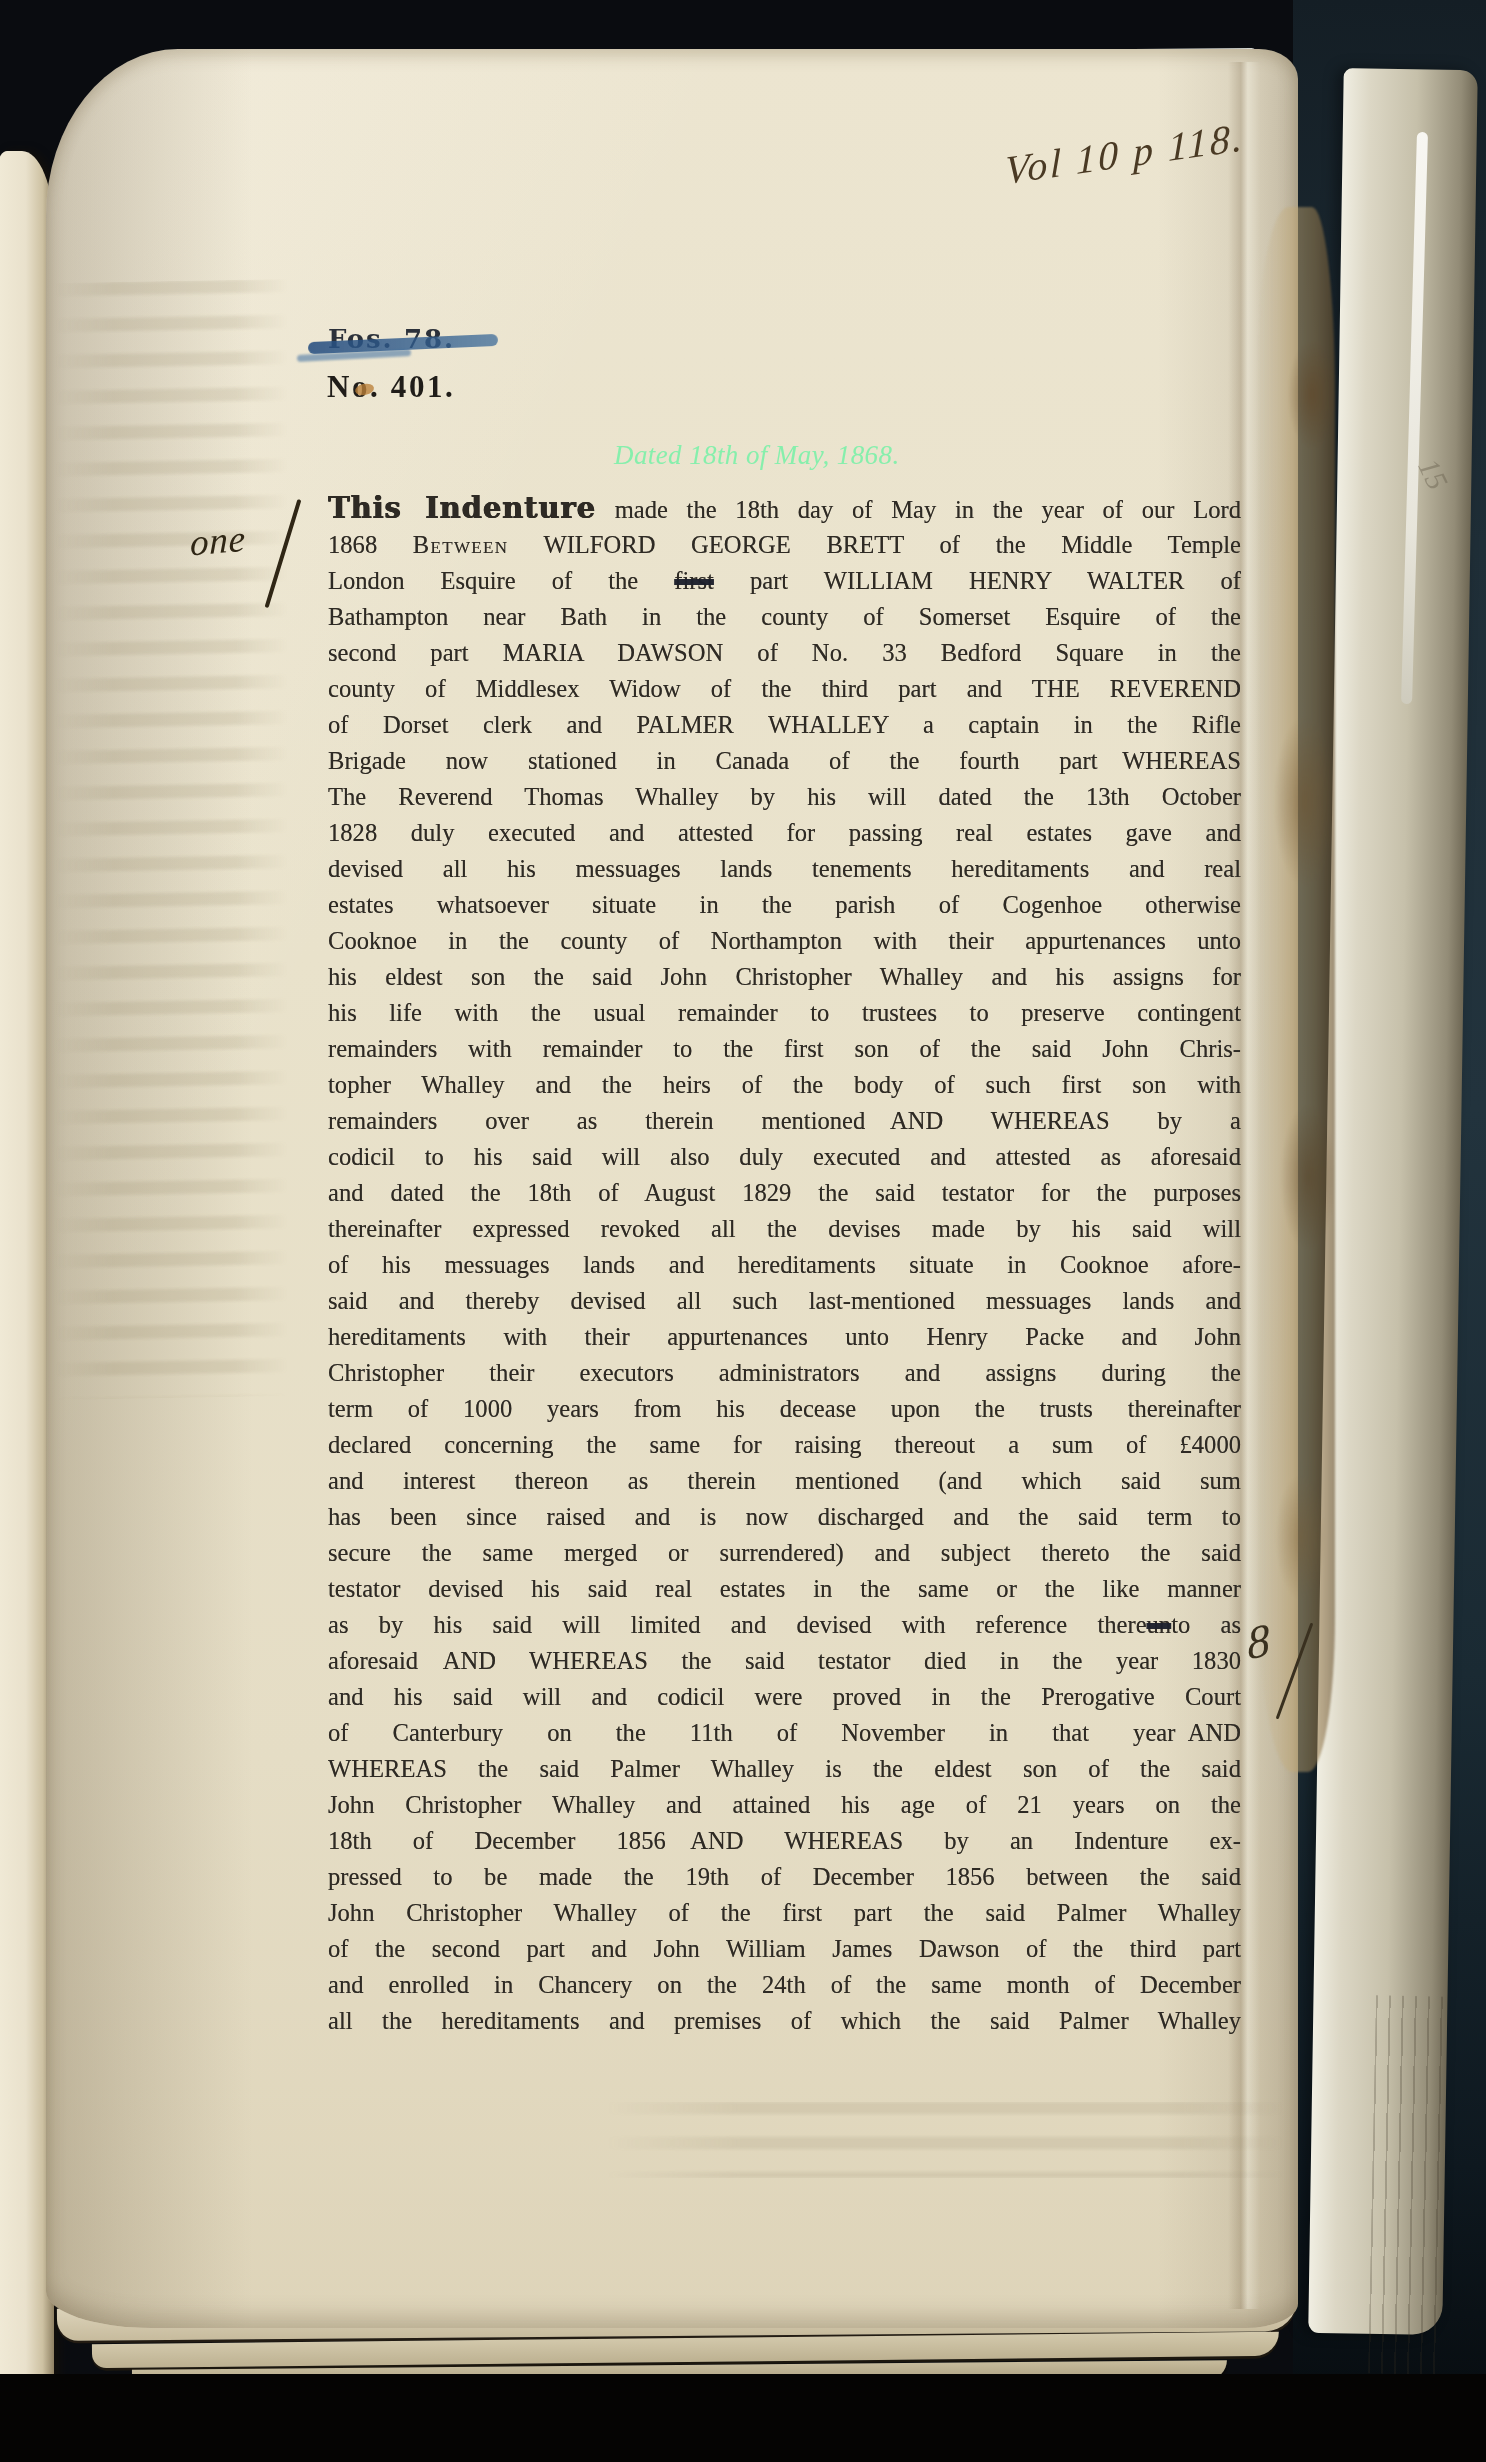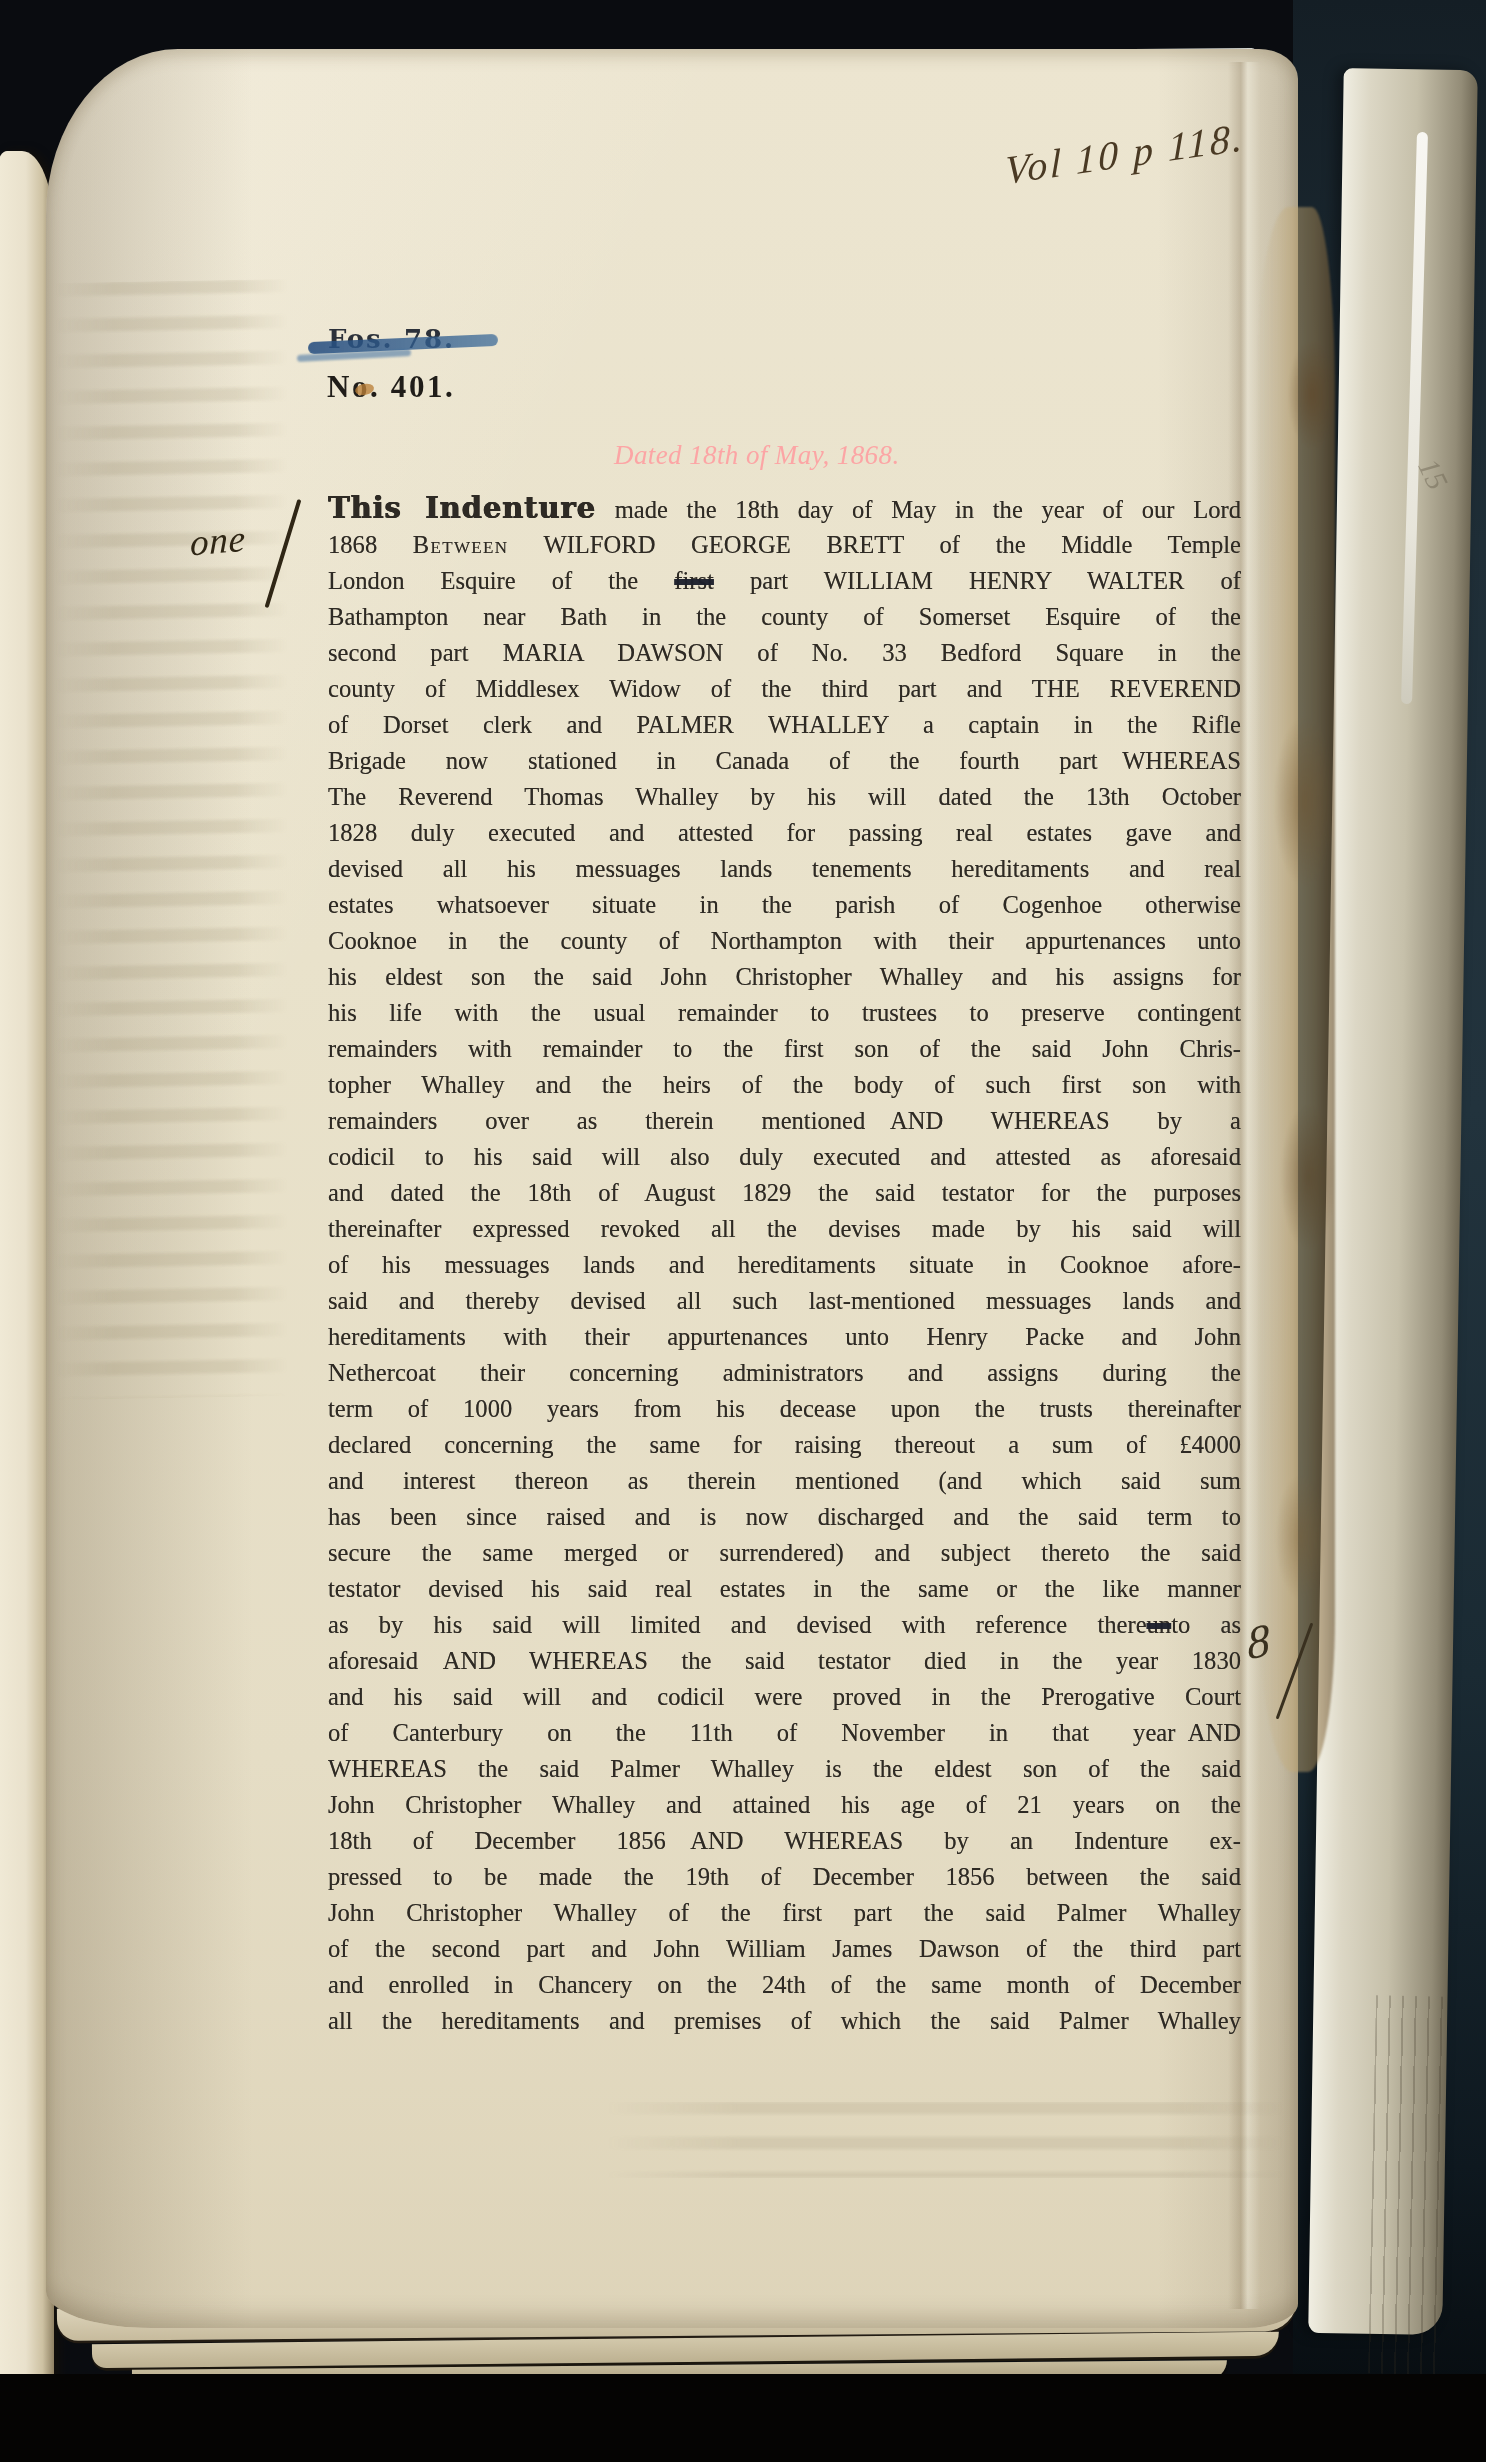--- a/index.html
+++ b/index.html
@@ -64,21 +64,21 @@
   .fos{position:absolute;left:328px;top:324px;font-weight:700;font-size:26px;letter-spacing:1.8px;color:#2c313a;
     font-family:"DejaVu Serif",serif;}
   .fos-smear{position:absolute;left:308px;top:338px;width:190px;height:12.3px;transform:rotate(-2.5deg);
     background:linear-gradient(90deg,rgba(38,78,128,.88),rgba(56,104,152,.72));border-radius:7px;filter:blur(0.5px);}
   .fos-smear2{position:absolute;left:297px;top:352px;width:114px;height:7px;transform:rotate(-3deg);
     background:rgba(60,110,160,.55);border-radius:4.4px;filter:blur(0.9px);}
   .no401{position:absolute;left:327px;top:369px;font-weight:700;font-size:31px;letter-spacing:2.6px;color:#201d19;
     font-family:Liberation Serif, serif;}
   .ink-blot{position:absolute;left:355px;top:384px;width:18.5px;height:10.6px;background:rgba(187,128,58,.78);
     border-radius:50%;transform:rotate(-12deg);}
-  .dated{position:absolute;left:614px;top:440px;font-style:italic;font-size:27px;color:#fca5a5;letter-spacing:0.4px;}
+  .dated{position:absolute;left:614px;top:440px;font-style:italic;font-size:27px;color:#86efac;letter-spacing:0.4px;}
   .body{position:absolute;left:328px;top:486px;width:913px;font-size:24.6px;color:#2e2a24;}
   .line{line-height:45px;height:36px;text-align:justify;text-align-last:justify;white-space:normal;
     text-shadow:0 0 0.4px rgba(46,42,36,.55);}
   .bl{font-family:"DejaVu Serif",serif;font-weight:700;font-size:29px;letter-spacing:0.9px;
     text-shadow:0.7px 0 0 currentColor,-0.3px 0 0 currentColor;}
   .sc{font-variant:small-caps;letter-spacing:1.3px;margin-top:11px;}
   .strike{text-decoration:line-through;text-decoration-thickness:6.2px;text-decoration-color:rgba(28,32,44,.92);}
   
   .note-one{position:absolute;left:190px;top:508px;width:141px;height:123px;}
   .note-one .word{position:absolute;left:0;top:10.6px;font-style:italic;font-size:37px;color:#2f2615;
@@ -140,21 +140,21 @@
       <div class="line"><span>his life with the usual remainder to trustees to preserve contingent</span></div>
       <div class="line"><span>remainders with remainder to the first son of the said John Chris-</span></div>
       <div class="line"><span>topher Whalley and the heirs of the body of such first son with</span></div>
       <div class="line"><span>remainders over as therein mentioned  AND WHEREAS by a</span></div>
       <div class="line"><span>codicil to his said will also duly executed and attested as aforesaid</span></div>
       <div class="line"><span>and dated the 18th of August 1829 the said testator for the purposes</span></div>
       <div class="line"><span>thereinafter expressed revoked all the devises made by his said will</span></div>
       <div class="line"><span>of his messuages lands and hereditaments situate in Cooknoe afore-</span></div>
       <div class="line"><span>said and thereby devised all such last-mentioned messuages lands and</span></div>
       <div class="line"><span>hereditaments with their appurtenances unto Henry Packe and John</span></div>
-      <div class="line"><span>Nethercoat their concerning administrators and assigns during the</span></div>
+      <div class="line"><span>Christopher their executors administrators and assigns during the</span></div>
       <div class="line"><span>term of 1000 years from his decease upon the trusts thereinafter</span></div>
       <div class="line"><span>declared concerning the same for raising thereout a sum of £4000</span></div>
       <div class="line"><span>and interest thereon as therein mentioned (and which said sum</span></div>
       <div class="line"><span>has been since raised and is now discharged and the said term to</span></div>
       <div class="line"><span>secure the same merged or surrendered) and subject thereto the said</span></div>
       <div class="line"><span>testator devised his said real estates in the same or the like manner</span></div>
       <div class="line"><span>as by his said will limited and devised with reference there</span><span class="strike">un</span><span>to as</span></div>
       <div class="line"><span>aforesaid  AND WHEREAS the said testator died in the year 1830</span></div>
       <div class="line"><span>and his said will and codicil were proved in the Prerogative Court</span></div>
       <div class="line"><span>of Canterbury on the 11th of November in that year AND</span></div>

